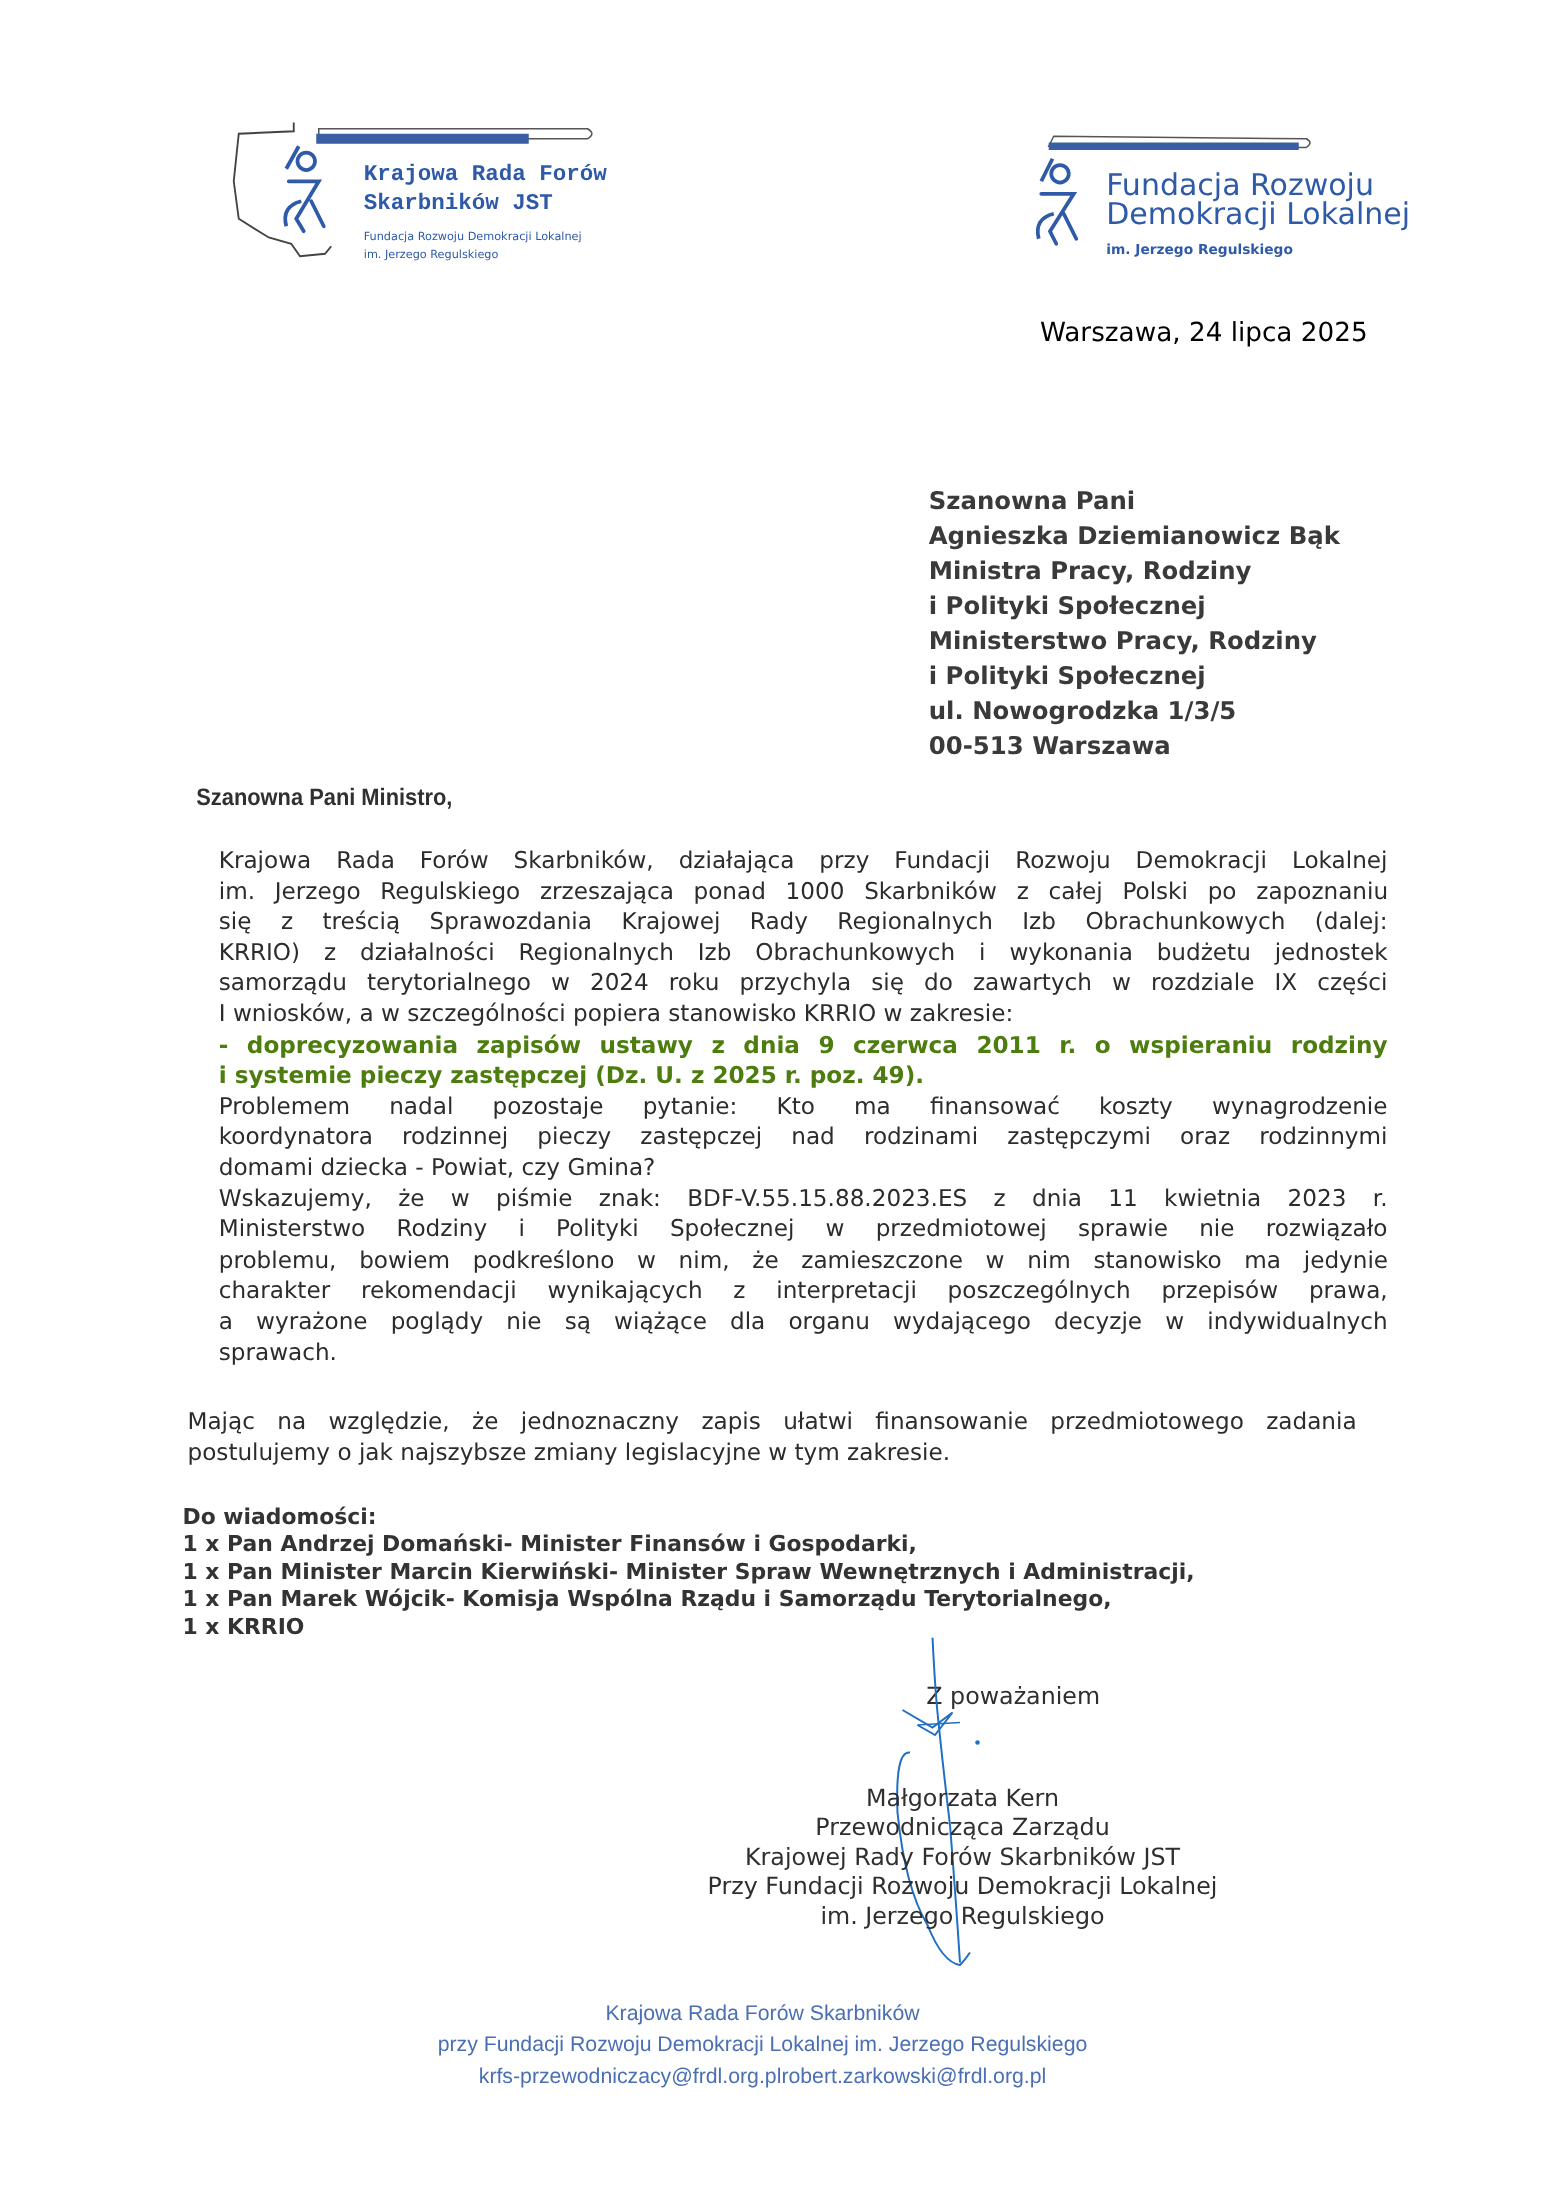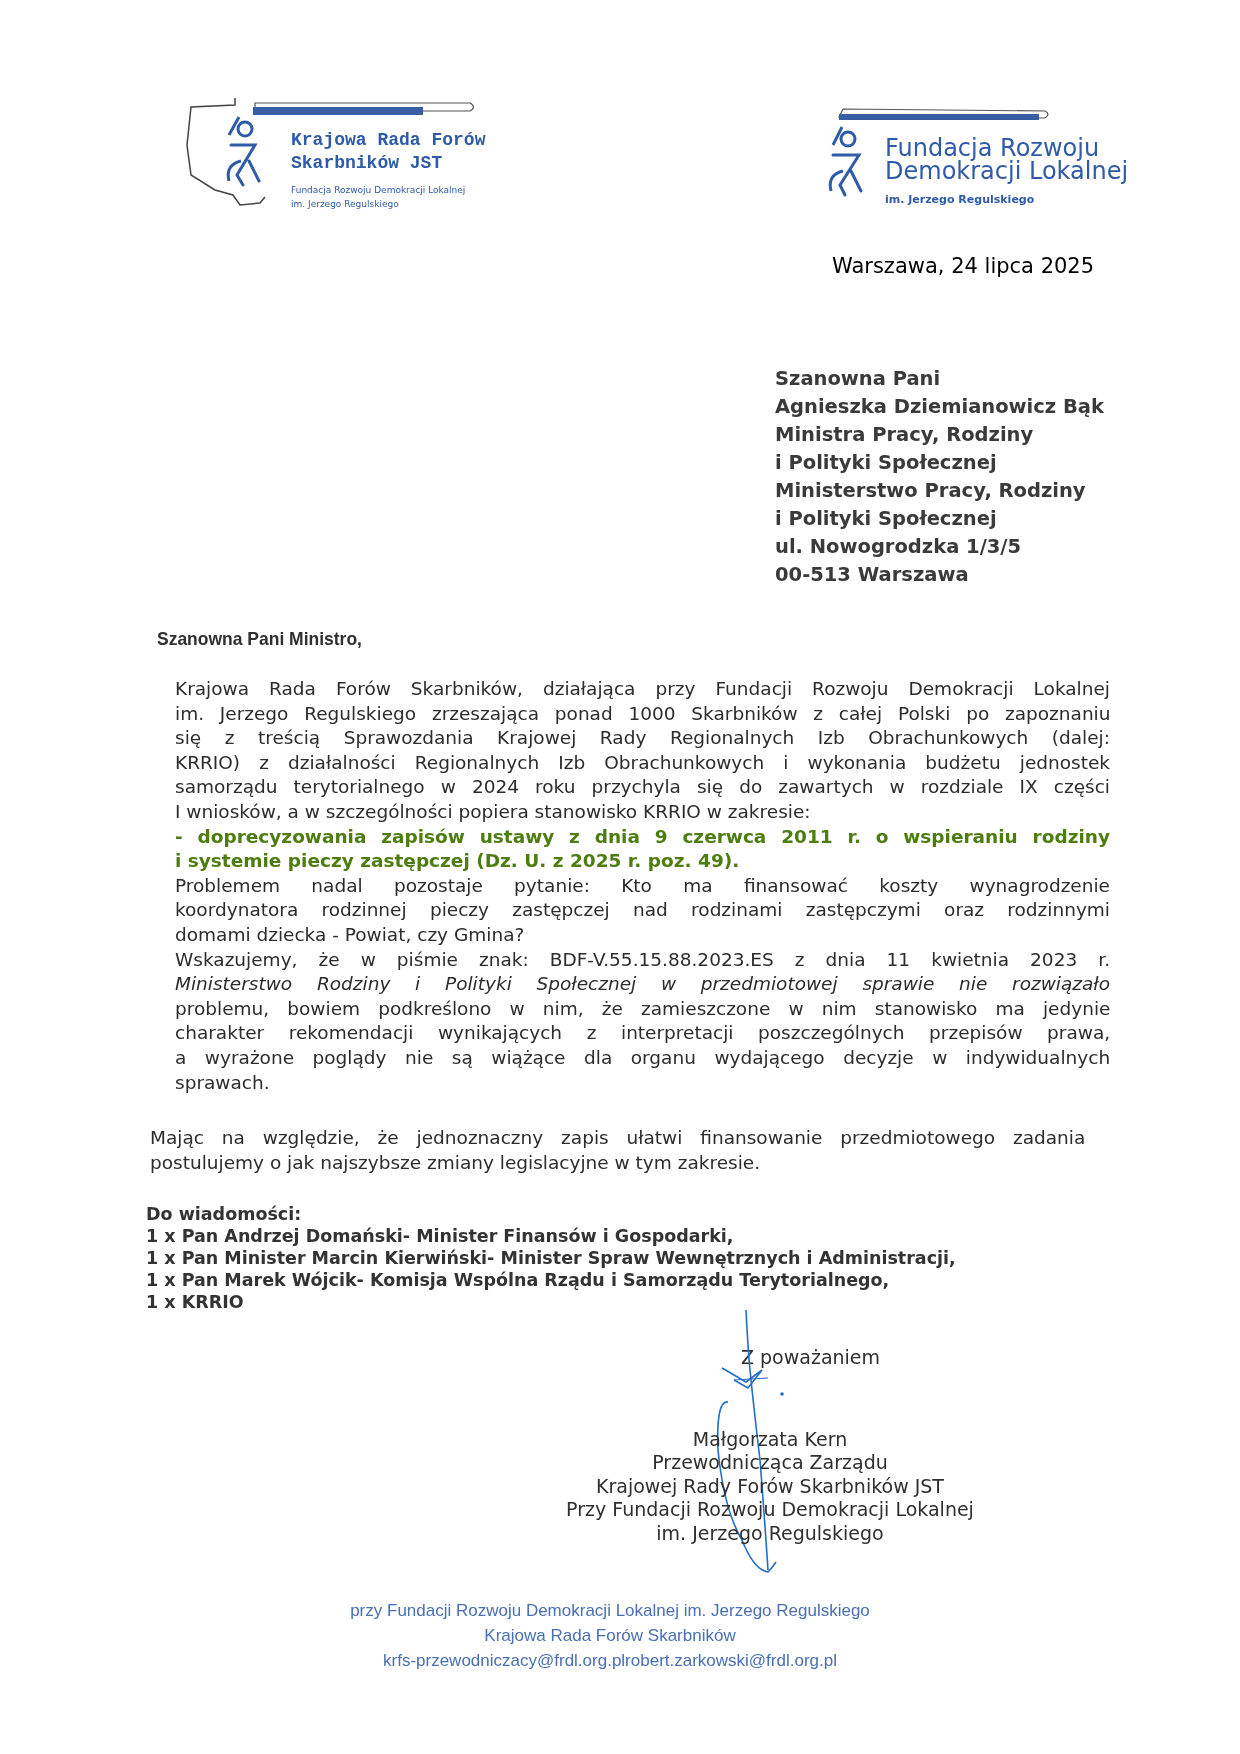--- a/index.html
+++ b/index.html
@@ -13,21 +13,21 @@
   .logo svg { position: absolute; left: 0; top: 0; }
   .logo-title { position: absolute; color: #2e5aa8; font-family: "DejaVu Sans", sans-serif; font-size: 19px; line-height: 23px; white-space: nowrap; }
   .logo-sub { position: absolute; color: #2e5aa8; font-size: 9.5px; line-height: 14px; white-space: nowrap; }
   .logo-left .logo-title { left: 106px; top: 34px; font-weight: bold; font-size: 18px; font-family: Liberation Mono, monospace; }
   .logo-left .logo-sub { left: 106px; top: 88px; font-size: 9px; }
   .logo-right .logo-title { left: 70px; top: 32px; font-size: 24px; }
   .logo-right .logo-sub { left: 70px; top: 88px; font-weight: bold; font-size: 11px; }
 
   .date { left: 832px; top: 254px; font-size: 21px; color: #000000; white-space: nowrap; }
 
-  .addressee { left: 743px; top: 365px; font-weight: bold; font-size: 19.5px; line-height: 28px; color: #3a3a3a; margin-left: 32px; }
+  .addressee { left: 743px; top: 387px; font-weight: bold; font-size: 19.5px; line-height: 28px; color: #3a3a3a; }
   .addressee div { white-space: nowrap; }
 
   .salutation { left: 157px; top: 628px; font-weight: bold; font-size: 19px; color: #303030; font-family: "Liberation Sans", sans-serif; transform: scaleX(0.92); transform-origin: left; }
 
   .body-text { left: 150px; width: 935px; font-family: "DejaVu Sans", sans-serif; font-size: 18.5px; line-height: 24.6px; color: #2c2c2c; text-align: justify; }
   .body-text .line { display: block; white-space: nowrap; text-align-last: justify; text-align: justify; }
   .body-text .line.last { text-align-last: left; }
   .body-text .bold { font-weight: bold; color: #4d7c0f; }
 
   .p1 { top: 677px; margin-left: 25px; }
@@ -109,21 +109,21 @@
     <span class="line" style="display: block; word-spacing: 17.6667px;">się z treścią Sprawozdania Krajowej Rady Regionalnych Izb Obrachunkowych (dalej:</span>
     <span class="line" style="display: block; word-spacing: 13.2222px;">KRRIO) z działalności Regionalnych Izb Obrachunkowych i wykonania budżetu jednostek</span>
     <span class="line" style="display: block; word-spacing: 10.1667px;">samorządu terytorialnego w 2024 roku przychyla się do zawartych w rozdziale IX części</span>
     <span class="line last">I  wniosków, a w szczególności popiera stanowisko KRRIO w zakresie:</span>
     <span class="line bold" style="display: block; word-spacing: 8.33333px;">- doprecyzowania zapisów ustawy z dnia 9 czerwca 2011 r. o wspieraniu rodziny</span>
     <span class="line bold last">i systemie pieczy zastępczej (Dz. U. z 2025 r. poz. 49).</span>
     <span class="line" style="display: block; word-spacing: 22.6667px;">Problemem nadal pozostaje pytanie:  Kto ma finansować koszty wynagrodzenie</span>
     <span class="line" style="display: block; word-spacing: 17.375px;">koordynatora rodzinnej pieczy zastępczej nad rodzinami zastępczymi oraz rodzinnymi</span>
     <span class="line last">domami dziecka  - Powiat, czy Gmina?</span>
     <span class="line" style="display: block; word-spacing: 15.1818px;">Wskazujemy, że w piśmie znak: BDF-V.55.15.88.2023.ES z dnia 11 kwietnia 2023 r.</span>
-    <span class="line" style="display: block; word-spacing: 17.2px; font-style: italic;">Ministerstwo Rodziny i Polityki Społecznej w przedmiotowej sprawie  nie rozwiązało</span>
+    <span class="line" style="display: block; word-spacing: 17.2px;">Ministerstwo Rodziny i Polityki Społecznej w przedmiotowej sprawie  nie rozwiązało</span>
     <span class="line" style="display: block; word-spacing: 12.2727px;">problemu, bowiem podkreślono w nim, że zamieszczone w nim stanowisko ma jedynie</span>
     <span class="line" style="display: block; word-spacing: 18.7143px;">charakter rekomendacji wynikających z interpretacji poszczególnych przepisów prawa,</span>
     <span class="line" style="display: block; word-spacing: 12.6364px;">a wyrażone poglądy nie są wiążące dla organu wydającego decyzje w indywidualnych</span>
     <span class="line last">sprawach.</span>
   </div>
 <div class="abs body-text p2" id="p2">
     <span class="line" style="display: block; word-spacing: 12px;">Mając na względzie, że jednoznaczny zapis ułatwi finansowanie przedmiotowego zadania</span>
     <span class="line last">postulujemy o jak najszybsze zmiany legislacyjne w tym zakresie.</span>
   </div>
 
@@ -149,19 +149,19 @@
 
 <div class="abs sig-block">
   <div>Małgorzata Kern</div>
   <div>Przewodnicząca Zarządu</div>
   <div>Krajowej Rady Forów Skarbników JST</div>
   <div>Przy Fundacji Rozwoju Demokracji Lokalnej</div>
   <div>im. Jerzego Regulskiego</div>
 </div>
 
 <div class="abs footer">
+  <div>Krajowa Rada Forów Skarbników</div>
   <div>przy Fundacji Rozwoju Demokracji Lokalnej im. Jerzego Regulskiego</div>
-  <div>Krajowa Rada Forów Skarbników</div>
   <div class="emails">
     <span>krfs-przewodniczacy@frdl.org.pl</span>
     <span>robert.zarkowski@frdl.org.pl</span>
   </div>
 </div>
 
 </body></html>

